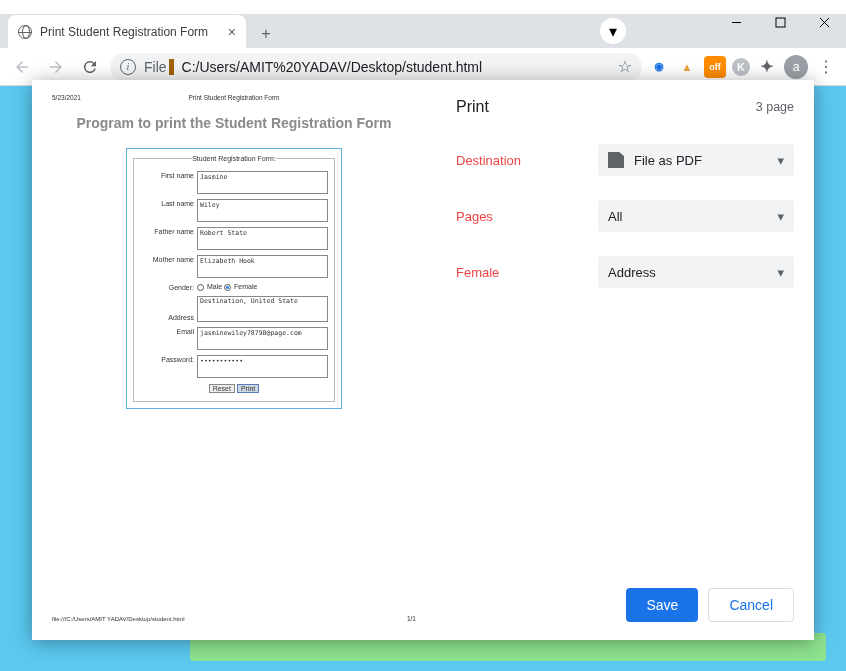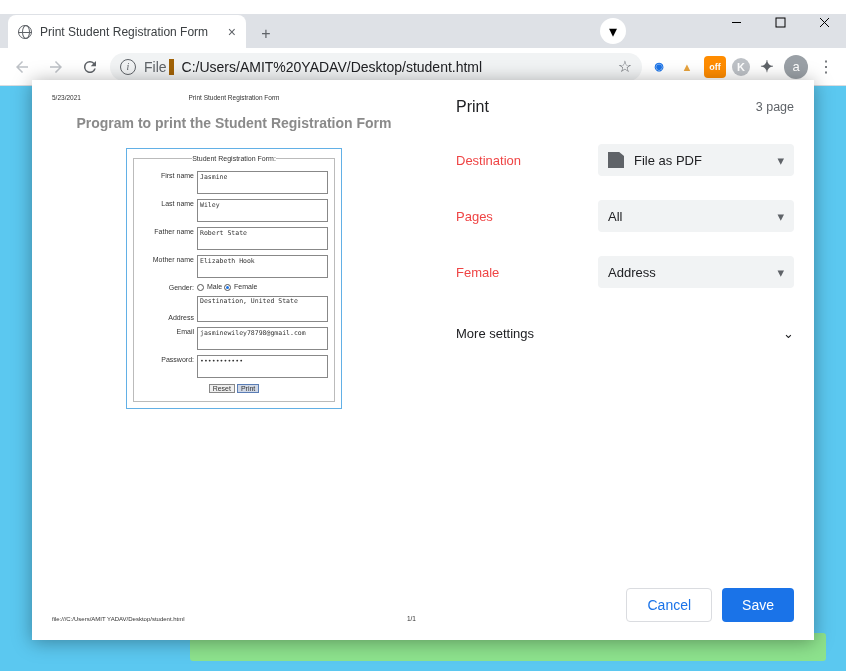--- a/index.html
+++ b/index.html
@@ -182,21 +182,21 @@
           <div class="pv-row">
               <span class="pv-lbl">Gender:</span>
             <span style="font-size:7px;"><span class="pv-radio"></span> <span>Male</span> <span class="pv-radio sel"></span> <span>Female</span></span>
           </div>
           <div class="pv-row">
               <span class="pv-lbl" style="padding-top:18px;">Address</span>
               <span class="pv-inp pv-ta">Destination, United State</span>
             </div>
           <div class="pv-row">
               <span class="pv-lbl">Email</span>
-              <span class="pv-inp">jasminewiley78798@gmail.com</span>
+              <span class="pv-inp">jasminewiley78798@page.com</span>
             </div>
           <div class="pv-row">
               <span class="pv-lbl">Password:</span>
               <span class="pv-inp">•••••••••••</span>
             </div>
           <div class="pv-btns">
             <span class="pv-btn">Reset</span>
             <span class="pv-btn hover">Print</span>
           </div>
         </fieldset>
@@ -230,28 +230,24 @@
     </div>
 
     <div class="sp-row">
       <span class="sp-label">Female</span>
       <div class="sp-select">
         <span>Address</span>
         <span class="caret">▾</span>
       </div>
     </div>
 
-    <div class="more-settings">
-      <span>More settings</span>
-      <span>⌄</span>
-    </div>
 
     <div class="sp-buttons">
+      <div class="btn btn-primary">
+          <span>Save</span>
+        </div>
       <div class="btn btn-secondary">
           <span>Cancel</span>
         </div>
-      <div class="btn btn-primary">
-          <span>Save</span>
-        </div>
     </div>
   </div>
 
 </div>
 
 </body></html>

